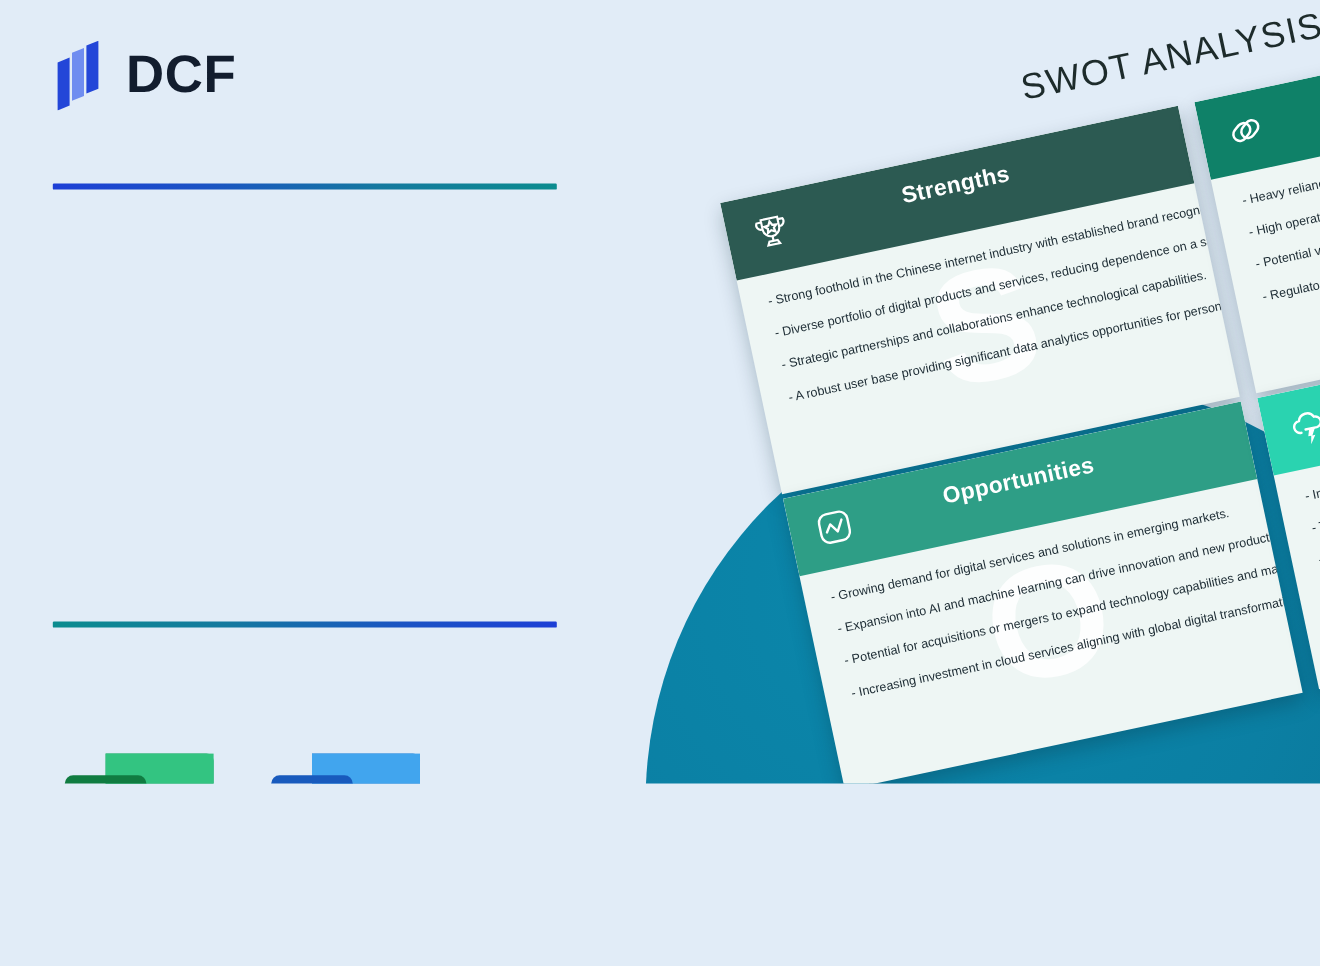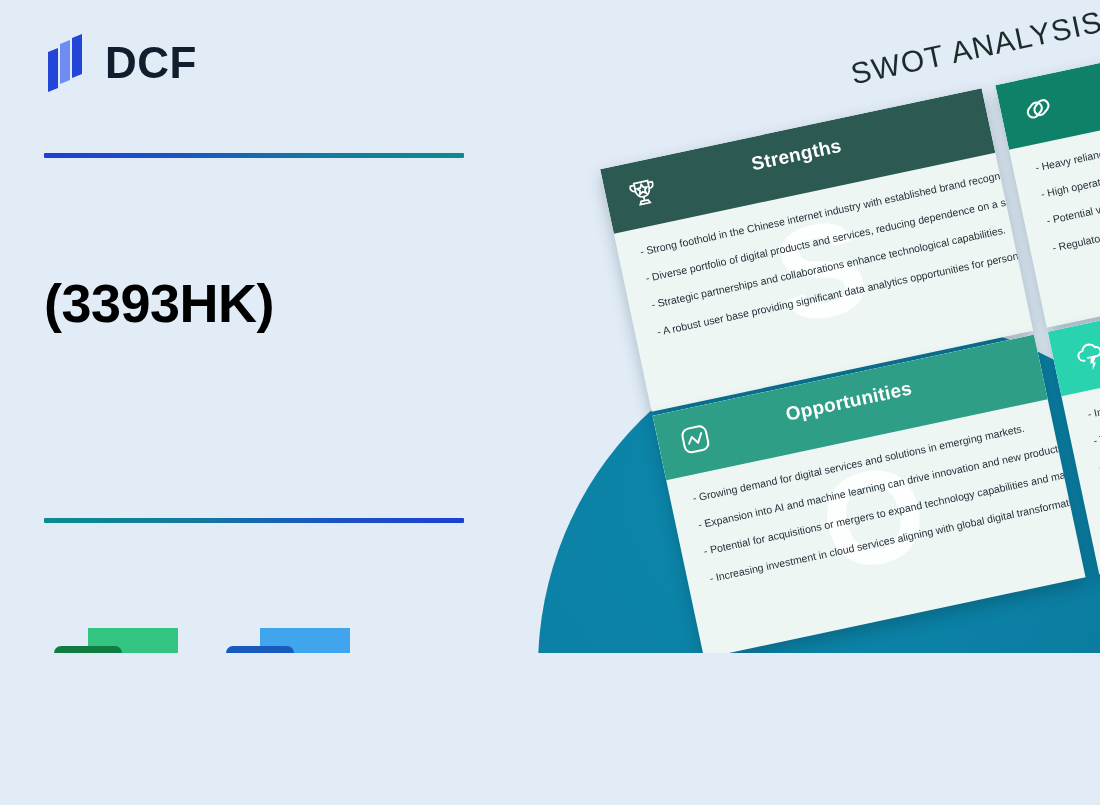--- a/index.html
+++ b/index.html
@@ -178,21 +178,20 @@
           <polygon points="16,10 26,6 26,46 16,50" fill="#6f8df0"></polygon>
           <polygon points="28,4 38,0 38,40 28,44" fill="#2346d8"></polygon>
         </svg>
       </span>
       <span id="brand-text">DCF</span>
     </div>
 
     <div class="rule" id="rule-top"></div>
 
     <div id="company">
-      <div>(3393HK)</div>
     </div>
 
     <div class="rule" id="rule-bottom"></div>
 
     <div id="office-icons">
 
       <div class="office-icon">
         <svg viewBox="0 0 144 128">
           <path d="M44 8 H128 a6 6 0 0 1 6 6 V114 a6 6 0 0 1-6 6 H44 Z" fill="#21a366"></path>
           <rect x="44" y="8" width="90" height="28" fill="#33c481"></rect>

